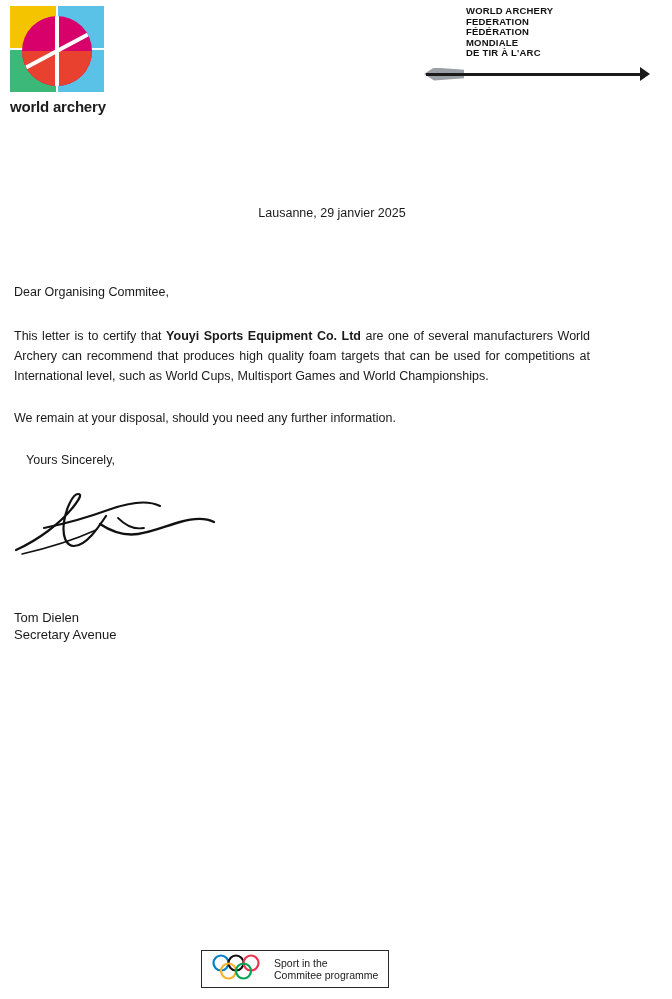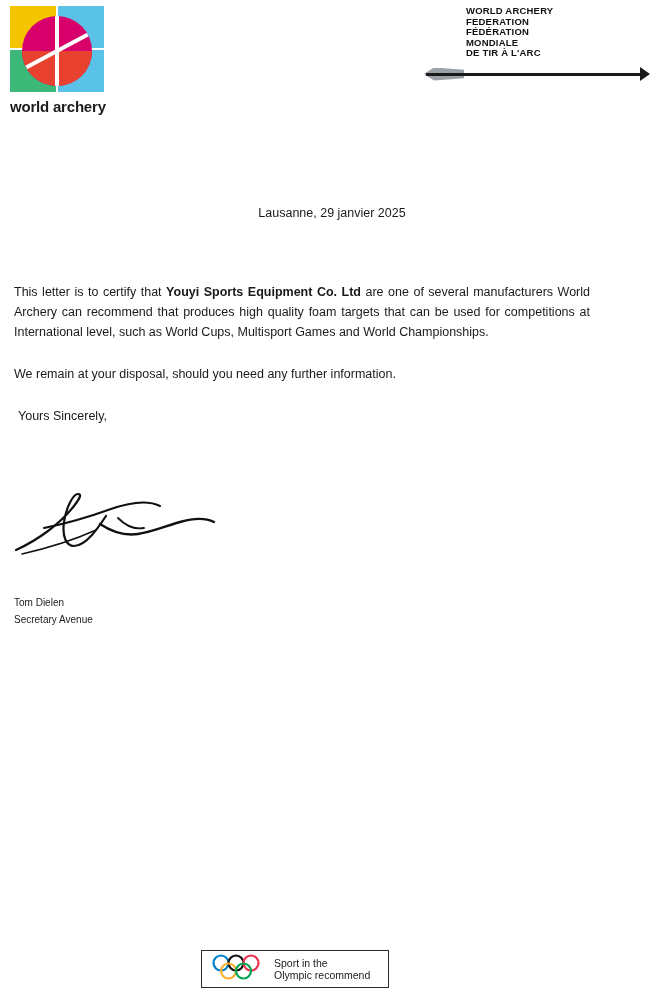--- a/index.html
+++ b/index.html
@@ -163,36 +163,36 @@
     font-size: 12.5px;
     line-height: 20px;
     color: #1a1a1a;
   }
   .salutation { margin: 0 0 24px 0; }
   .para-justify {
     margin: 0 12px 22px 0;
     text-align: justify;
   }
   .para { margin: 16px 0 22px 0; }
-  .closing { margin: 4px; }
+  .closing { margin: 12px; }
   .bold { font-weight: bold; }
 
   
   .signature {
     position: absolute;
     left: 8px;
     top: 484px;
     width: 220px;
     height: 80px;
   }
   .sig-name {
     position: absolute;
     left: 14px;
-    top: 594px;
-    font-size: 10px;
+    top: 609px;
+    font-size: 13px;
     line-height: 17px;
     color: #1a1a1a;
   }
 
   
   .footer {
     position: absolute;
     left: 201px;
     top: 950px;
     width: 186px;
@@ -245,20 +245,21 @@
       <div class="arrow-shaft"></div>
       <div class="arrow-point"></div>
     </div>
   </div>
 
 </div>
 
 <div class="date-line">Lausanne, 29 janvier 2025</div>
 
 <div class="letter">
+  <p class="salutation">Dear Organising Commitee,</p>
   <p class="para-justify"><span>This letter is to certify that </span><span class="bold">Youyi Sports Equipment Co. Ltd</span><span> are one of several manufacturers World Archery can recommend that produces high quality foam targets that can be used for competitions at International level, such as World Cups, Multisport Games and World Championships.</span></p>
   <p class="para">We remain at your disposal, should you need any further information.</p>
   <p class="closing">Yours Sincerely,</p>
 </div>
 
 <div class="signature">
   <svg width="220" height="80" viewBox="0 0 220 80" fill="none" xmlns="http://www.w3.org/2000/svg">
     <path d="M8 66 C 30 56, 52 40, 66 22 C 72 14, 74 10, 70 10 C 65 10, 58 24, 56 38 C 54 52, 58 62, 66 62 C 78 62, 90 44, 98 32" stroke="#111" stroke-width="2.2" stroke-linecap="round"></path>
     <path d="M36 44 C 56 40, 78 34, 100 26 C 122 18, 140 16, 152 22" stroke="#111" stroke-width="2" stroke-linecap="round"></path>
     <path d="M92 40 C 104 48, 116 52, 130 50 C 144 48, 158 42, 172 38 C 186 34, 198 34, 206 38" stroke="#111" stroke-width="2.4" stroke-linecap="round"></path>
@@ -276,14 +277,14 @@
   <div class="rings">
     <svg width="56" height="26" viewBox="0 0 56 26" xmlns="http://www.w3.org/2000/svg">
       <circle cx="11" cy="9" r="7.5" stroke="#0081c8" stroke-width="2.2" fill="none"></circle>
       <circle cx="26" cy="9" r="7.5" stroke="#111111" stroke-width="2.2" fill="none"></circle>
       <circle cx="41" cy="9" r="7.5" stroke="#ee334e" stroke-width="2.2" fill="none"></circle>
       <circle cx="18.5" cy="17" r="7.5" stroke="#fcb131" stroke-width="2.2" fill="none"></circle>
       <circle cx="33.5" cy="17" r="7.5" stroke="#00a651" stroke-width="2.2" fill="none"></circle>
     </svg>
   </div>
   <div class="footer-text">Sport in the
-Olympic recommend</div>
+Commitee programme</div>
 </div>
 
 </body></html>

